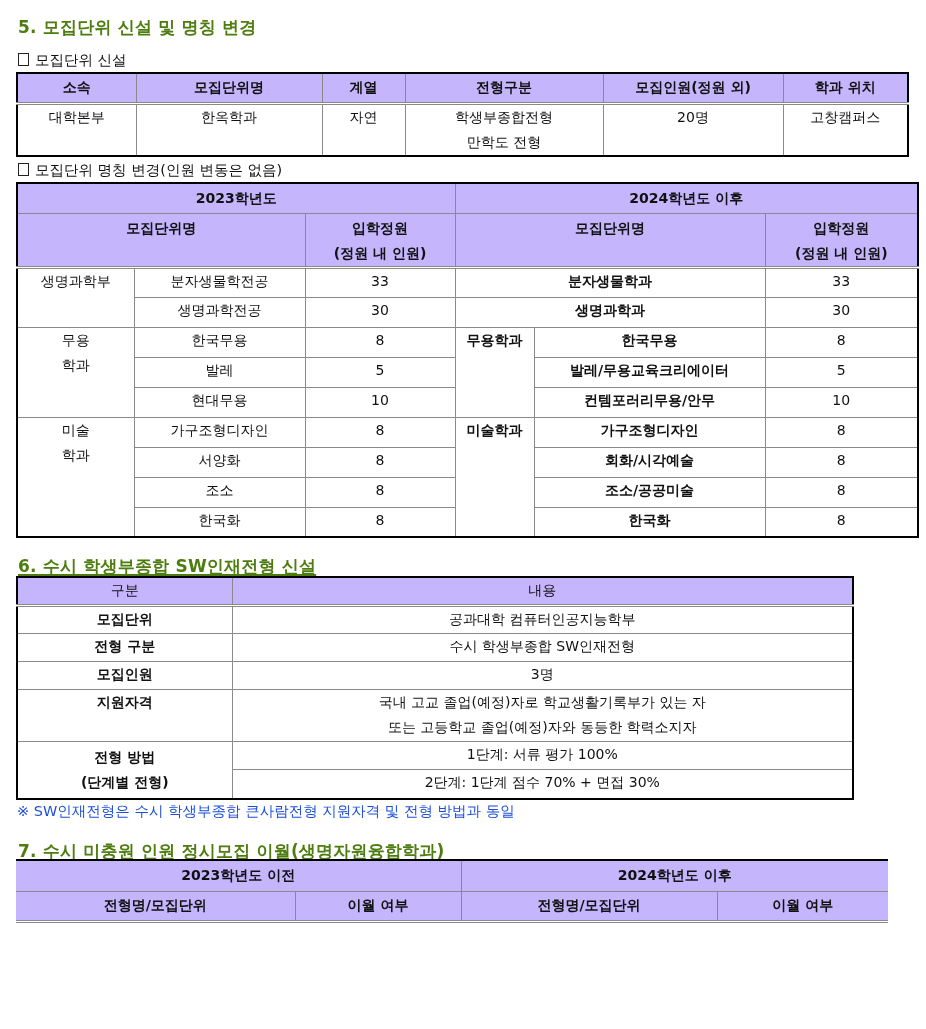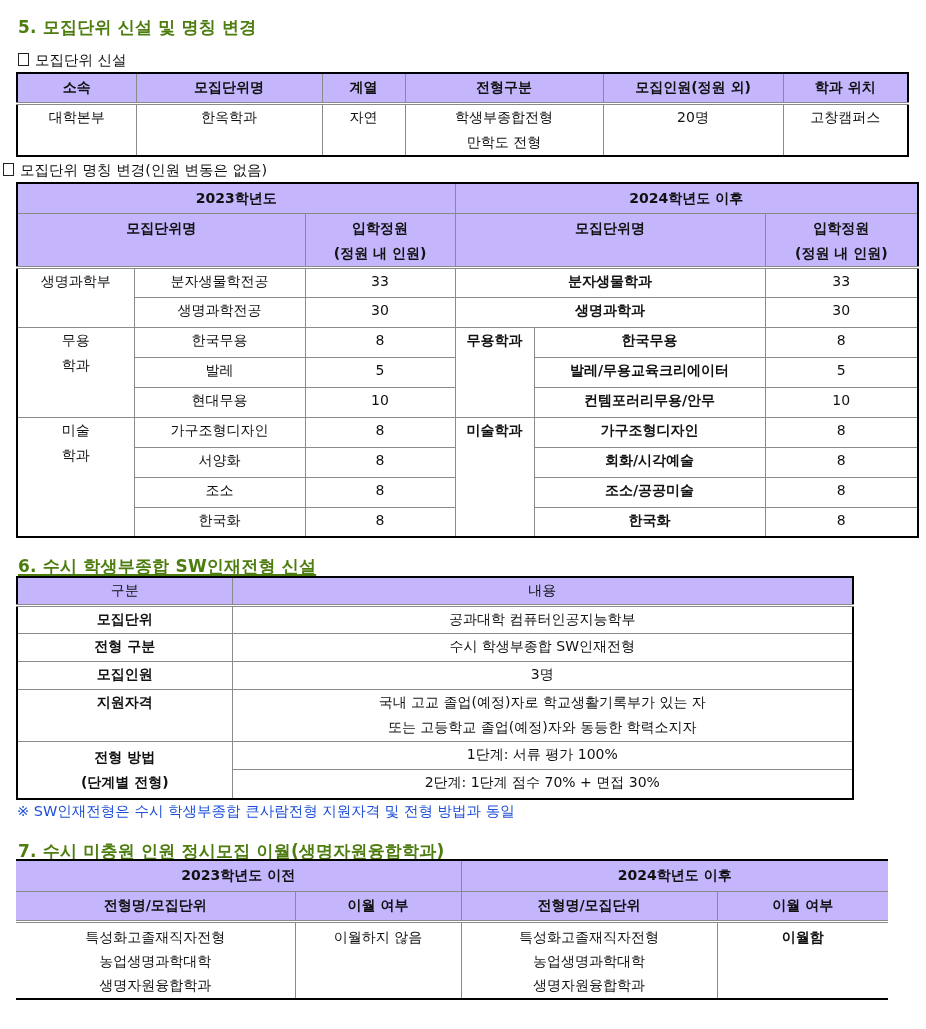--- a/index.html
+++ b/index.html
@@ -58,21 +58,21 @@
     <td class="outer-bottom">
       <div>학생부종합전형</div>
       <div>만학도 전형</div>
     </td>
     <td class="outer-bottom">20명</td>
     <td class="outer-bottom outer-right">고창캠퍼스</td>
   </tr>
 </tbody>
   </table>
 
-<div class="abs sub" style="left:3px; top:161px;">
+<div class="abs sub" style="left:18px; top:161px;">
   <span class="box-glyph"></span><span>모집단위 명칭 변경(인원 변동은 없음)</span>
 </div>
 
 <table style="left:16px; top:182px; width:901px;">
   <colgroup>
     <col style="width:117px">
       <col style="width:171px">
       <col style="width:150px">
     <col style="width:79px">
       <col style="width:231px">
@@ -225,28 +225,14 @@
       <tr style="height:31px;">
     <th colspan="2" class="outer-top" style="border-left:none;">2023학년도 이전</th>
     <th colspan="2" class="outer-top" style="border-right:none;">2024학년도 이후</th>
   </tr>
   <tr class="dbl-bottom" style="height:30px;">
     <th style="border-left:none;">전형명/모집단위</th>
     <th>이월 여부</th>
     <th>전형명/모집단위</th>
     <th style="border-right:none;">이월 여부</th>
   </tr>
-  <tr style="height:78px;">
-    <td class="outer-bottom" style="border-left:none; line-height:24px; padding-top:2px;">
-      <div>특성화고졸재직자전형</div>
-      <div>농업생명과학대학</div>
-      <div>생명자원융합학과</div>
-    </td>
-    <td class="outer-bottom" style="line-height:24px; padding-top:2px;">이월하지 않음</td>
-    <td class="outer-bottom" style="line-height:24px; padding-top:2px;">
-      <div>특성화고졸재직자전형</div>
-      <div>농업생명과학대학</div>
-      <div>생명자원융합학과</div>
-    </td>
-    <td class="outer-bottom bold" style="border-right:none; line-height:24px; padding-top:2px;">이월함</td>
-  </tr>
 </tbody>
   </table>
 
 </body></html>

